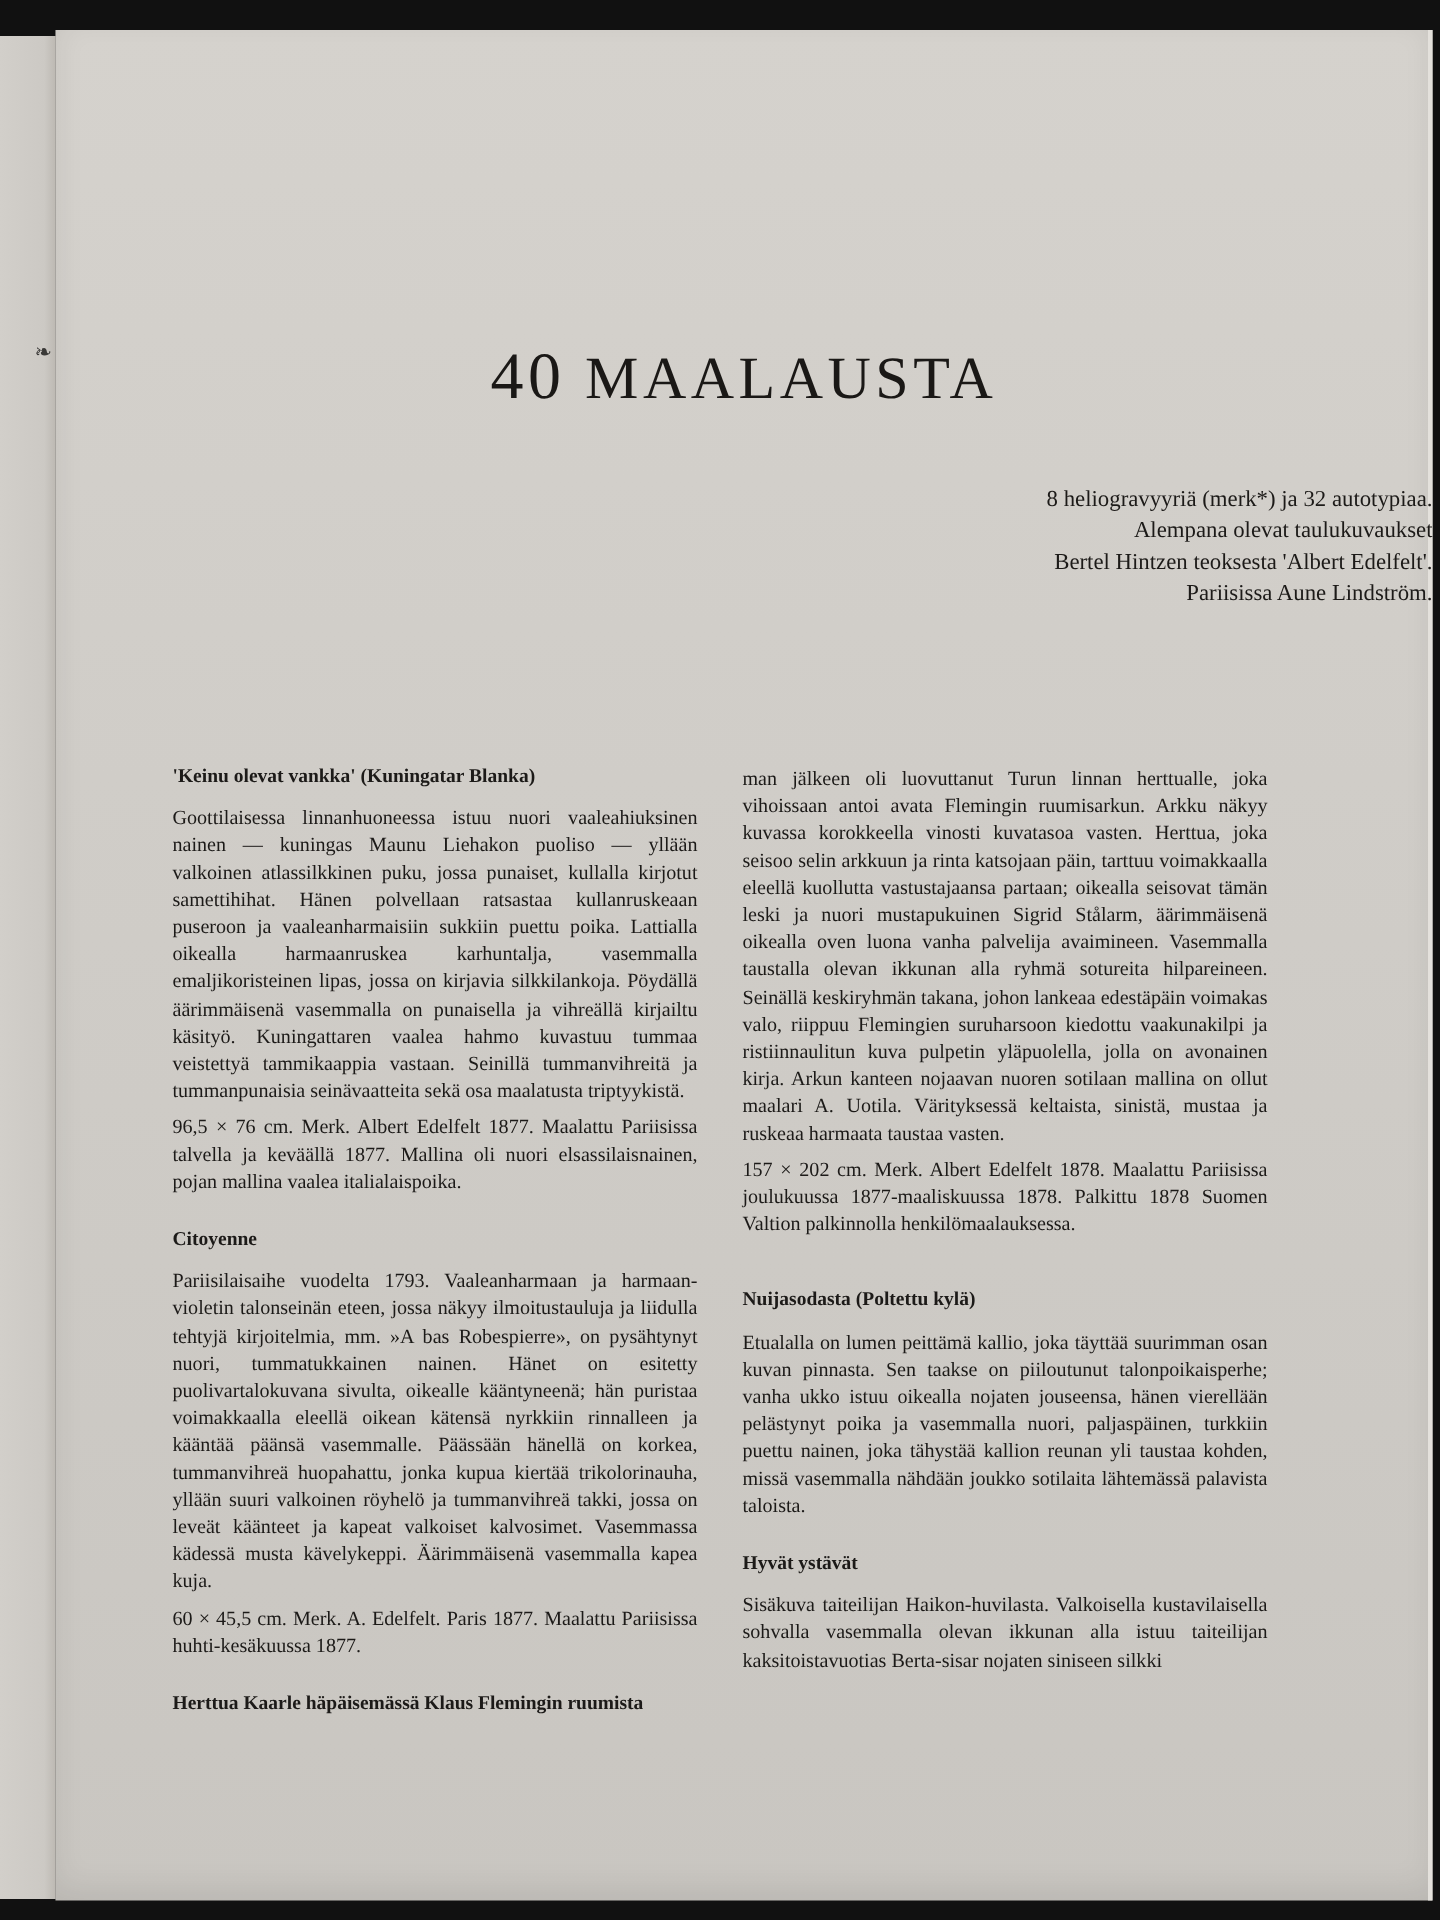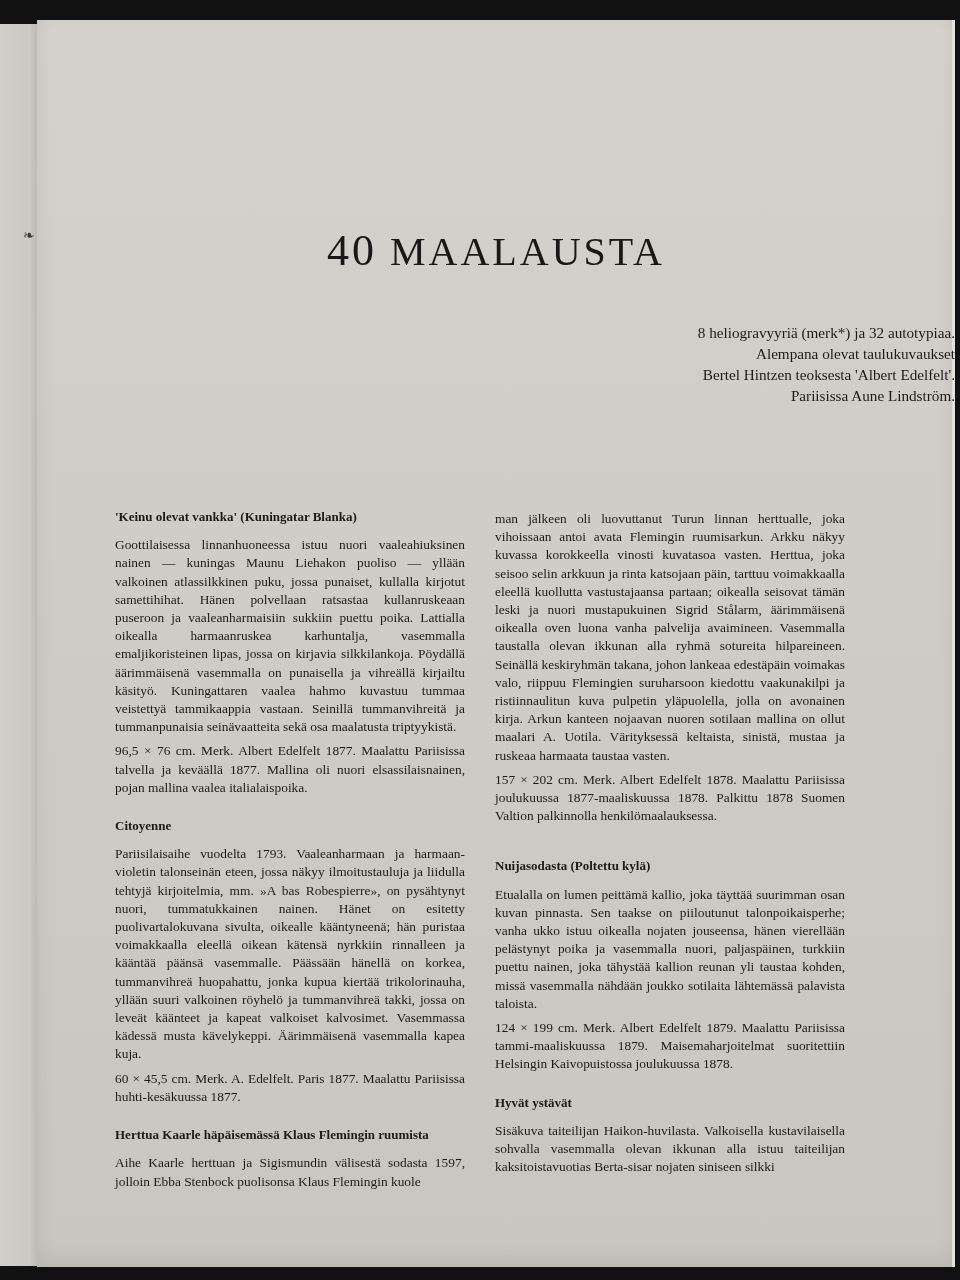--- a/index.html
+++ b/index.html
@@ -84,32 +84,30 @@
     </div>
     <div class="spacer-lg"></div>
     <div>
       <p class="entry-title">Citoyenne</p>
       <p class="para">Pariisilaisaihe vuodelta 1793. Vaaleanharmaan ja harmaan­violetin talonseinän eteen, jossa näkyy ilmoitustauluja ja liidulla tehtyjä kirjoitelmia, mm. »A bas Robespierre», on pysähtynyt nuori, tummatukkainen nainen. Hänet on esi­tetty puolivartalokuvana sivulta, oikealle kääntyneenä; hän puristaa voimakkaalla eleellä oikean kätensä nyrkkiin rinnalleen ja kääntää päänsä vasemmalle. Päässään hänellä on korkea, tummanvihreä huopahattu, jonka kupua kiertää trikolorinauha, yllään suuri valkoinen röyhelö ja tumman­vihreä takki, jossa on leveät käänteet ja kapeat valkoiset kalvosimet. Vasemmassa kädessä musta kävelykeppi. Äärimmäisenä vasemmalla kapea kuja.</p>
       <p class="para">60 × 45,5 cm. Merk. A. Edelfelt. Paris 1877. Maalattu Pariisissa huhti-kesäkuussa 1877.</p>
     </div>
     <div class="spacer-lg"></div>
     <div>
       <p class="entry-title">Herttua Kaarle häpäisemässä Klaus Flemingin ruumista</p>
-      <p class="para">Aihe Kaarle herttuan ja Sigismundin välisestä sodasta 1597, jolloin Ebba Stenbock puolisonsa Klaus Flemingin kuole­</p>
     </div>
   </div>
 
   <div class="col col-right">
     <p class="para">man jälkeen oli luovuttanut Turun linnan herttualle, joka vihoissaan antoi avata Flemingin ruumisarkun. Arkku nä­kyy kuvassa korokkeella vinosti kuvatasoa vasten. Herttua, joka seisoo selin arkkuun ja rinta katsojaan päin, tarttuu voimakkaalla eleellä kuollutta vastustajaansa partaan; oikealla seisovat tämän leski ja nuori mustapukuinen Sigrid Stålarm, äärimmäisenä oikealla oven luona vanha palvelija avaimineen. Vasemmalla taustalla olevan ikkunan alla ryh­mä sotureita hilpareineen. Seinällä keskiryhmän takana, johon lankeaa edestäpäin voimakas valo, riippuu Flemin­gien suruharsoon kiedottu vaakunakilpi ja ristiinnaulitun kuva pulpetin yläpuolella, jolla on avonainen kirja. Arkun kanteen nojaavan nuoren sotilaan mallina on ollut maalari A. Uotila. Värityksessä keltaista, sinistä, mustaa ja ruskeaa harmaata taustaa vasten.</p>
     <p class="para">157 × 202 cm. Merk. Albert Edelfelt 1878. Maalattu Parii­sissa joulukuussa 1877-maaliskuussa 1878. Palkittu 1878 Suomen Valtion palkinnolla henkilömaalauksessa.</p>
     <div class="spacer-md"></div>
     <div>
       <p class="entry-title">Nuijasodasta (Poltettu kylä)</p>
       <p class="para">Etualalla on lumen peittämä kallio, joka täyttää suurimman osan kuvan pinnasta. Sen taakse on piiloutunut talonpoi­kaisperhe; vanha ukko istuu oikealla nojaten jouseensa, hänen vierellään pelästynyt poika ja vasemmalla nuori, paljaspäinen, turkkiin puettu nainen, joka tähystää kallion reunan yli taustaa kohden, missä vasemmalla nähdään joukko sotilaita lähtemässä palavista taloista.</p>
-      <p class="para">124 × 199 cm. Merk. Albert Edelfelt 1879. Maalattu Pa­riisissa tammi-maaliskuussa 1879. Maisemaharjoitelmat suoritettiin Helsingin Kaivopuistossa joulukuussa 1878.</p>
     </div>
     <div class="spacer-lg"></div>
     <div>
       <p class="entry-title">Hyvät ystävät</p>
       <p class="para">Sisäkuva taiteilijan Haikon-huvilasta. Valkoisella kustavi­laisella sohvalla vasemmalla olevan ikkunan alla istuu tai­teilijan kaksitoistavuotias Berta-sisar nojaten siniseen silkki­</p>
     </div>
   </div>
 </div>
 
 </body></html>

